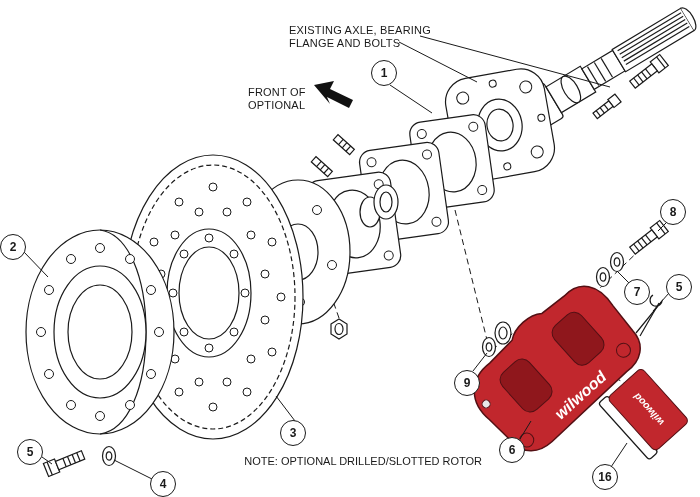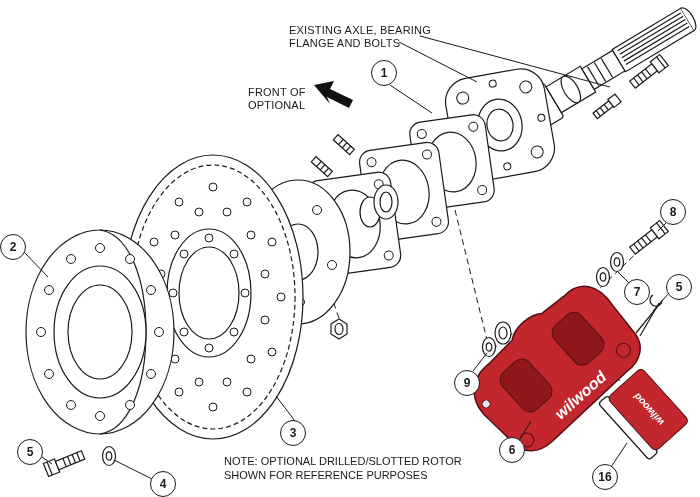--- a/index.html
+++ b/index.html
@@ -10,21 +10,21 @@
   svg{position:absolute;left:0;top:0;}
   svg text{font-family:"Liberation Sans",sans-serif;}
   .fw{fill:#fff;stroke:#1a1a1a;stroke-width:1.2;}
   .ln{fill:none;stroke:#1a1a1a;stroke-width:1.2;}
   .h{fill:#fff;stroke:#1a1a1a;stroke-width:1;}
   .dash{fill:none;stroke:#1a1a1a;stroke-width:1;stroke-dasharray:6 4;}
   .axis{fill:none;stroke:#1a1a1a;stroke-width:1;stroke-dasharray:12 4 3 4;}
   .lead{stroke:#1a1a1a;stroke-width:1;}
   .label{position:absolute;font-size:11px;line-height:13px;letter-spacing:.2px;white-space:nowrap;}
   .label span{display:block;}
-  .note{position:absolute;left:224px;top:454px;width:258px;text-align:left;font-size:11px;line-height:14px;}
+  .note{position:absolute;left:224px;top:454px;width:258px;text-align:right;font-size:11px;line-height:14px;}
   .note span{display:block;white-space:nowrap;}
   .balloon{
     position:absolute;width:26px;height:26px;border:1.5px solid #1a1a1a;border-radius:50%;
     background:#fff;display:flex;align-items:center;justify-content:center;
     font-size:12px;font-weight:bold;box-sizing:border-box;
   }
 </style>
 </head>
 <body>
 
@@ -273,21 +273,20 @@
   <div class="label" style="left:289px;top:24px">
     <span>EXISTING AXLE, BEARING</span>
     <span>FLANGE AND BOLTS</span>
   </div>
   <div class="label" style="left:248px;top:86px">
     <span>FRONT OF</span>
     <span>OPTIONAL</span>
   </div>
   <div class="note">
     <span>NOTE: OPTIONAL DRILLED/SLOTTED ROTOR</span>
-    <span>SHOWN FOR REFERENCE PURPOSES</span>
   </div>
 
   <div class="balloon" style="left:371px;top:60px">
       <span>1</span>
     </div>
   <div class="balloon" style="left:0px;top:234px">
       <span>2</span>
     </div>
   <div class="balloon" style="left:280px;top:420px">
       <span>3</span>

